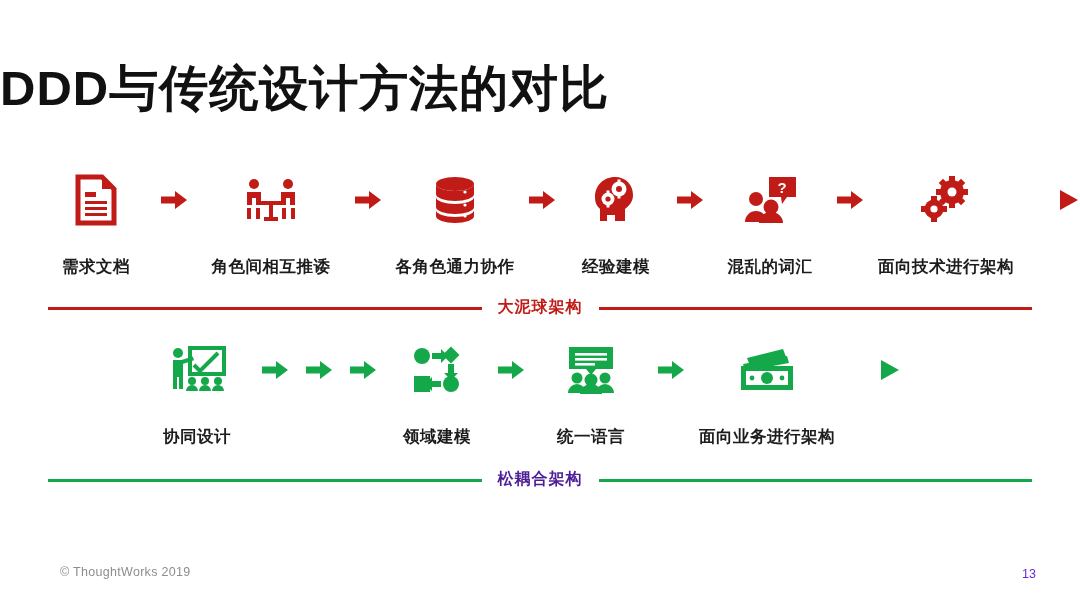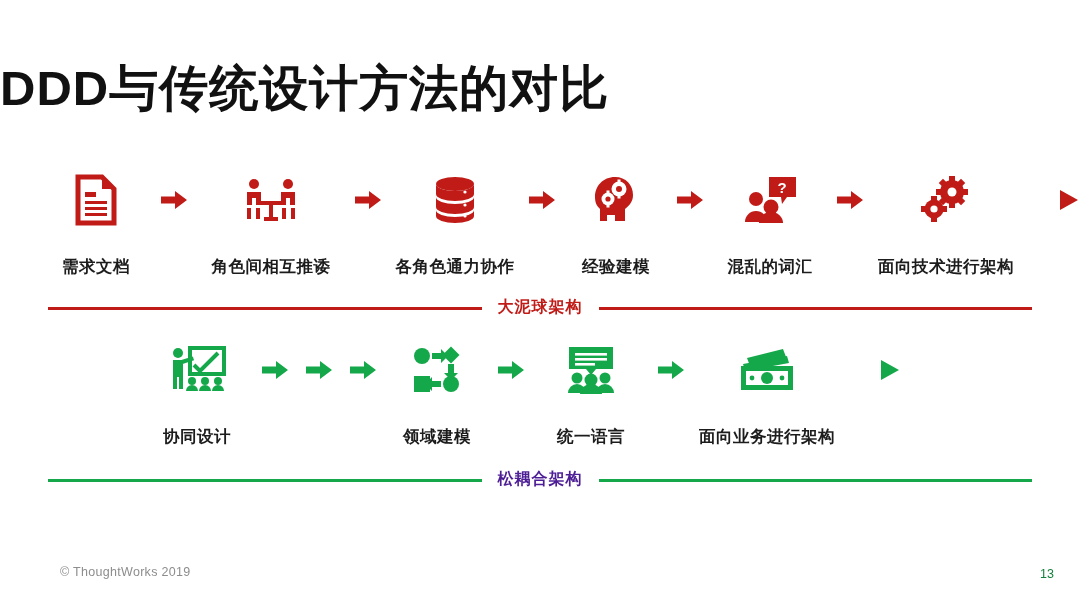--- a/index.html
+++ b/index.html
@@ -108,24 +108,24 @@
   .footer-copyright {
     position: absolute;
     left: 60px;
     top: 565px;
     font-size: 12.5px;
     color: #8d8d8d;
     letter-spacing: 0.3px;
   }
   .footer-pagenum {
     position: absolute;
-    right: 26px;
+    right: 44px;
     top: 567px;
     font-size: 12.5px;
-    color: #15803d;
+    color: #6d28d9;
   }
 </style>
 </head>
 <body>
 
 <div class="slide-title">DDD与传统设计方法的对比</div>
 
 <div class="flow-row row-red">
 
   <div class="step" style="width:112px">

